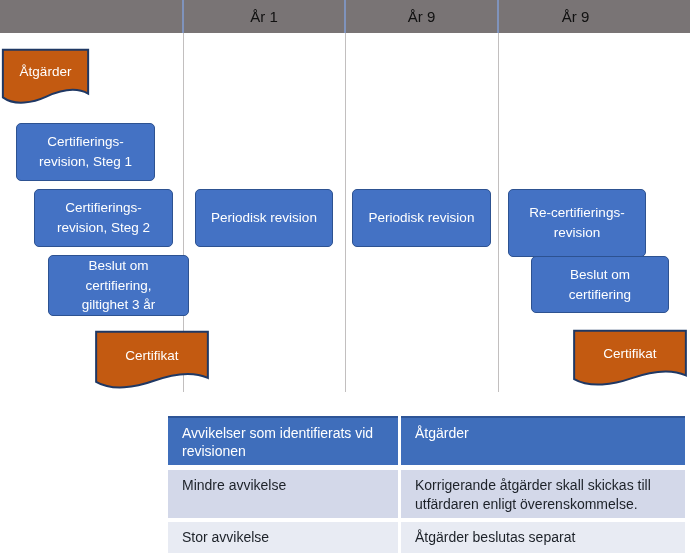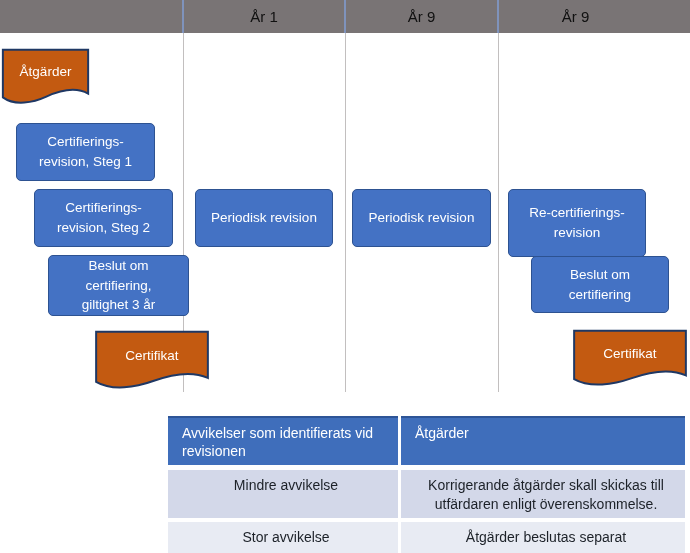--- a/index.html
+++ b/index.html
@@ -47,21 +47,21 @@
   .t-row .cell{white-space:pre-line;}
   .t-head{margin-bottom:5px;}
   .t-head .cell{
     background:var(--table-header-blue);border-top:2px solid var(--table-header-top);
     color:#ffffff;font-weight:normal;font-size:14px;line-height:1.32;
     min-height:44px;padding:6px 10px 4px 14px;
   }
   .t-body{margin-bottom:4px;}
   .t-body .cell{
     color:var(--table-text);font-size:14px;line-height:1.36;
-    min-height:45px;padding:6px 8px 4px 14px;text-align:center;
+    min-height:45px;padding:6px 8px 4px 14px;
   }
   .t-body.odd .cell{background:var(--row-odd);}
   .t-body.even .cell{background:var(--row-even);min-height:45px;}
 </style>
 </head>
 <body>
 
 <div class="page">
 
   <div class="tl-header">

